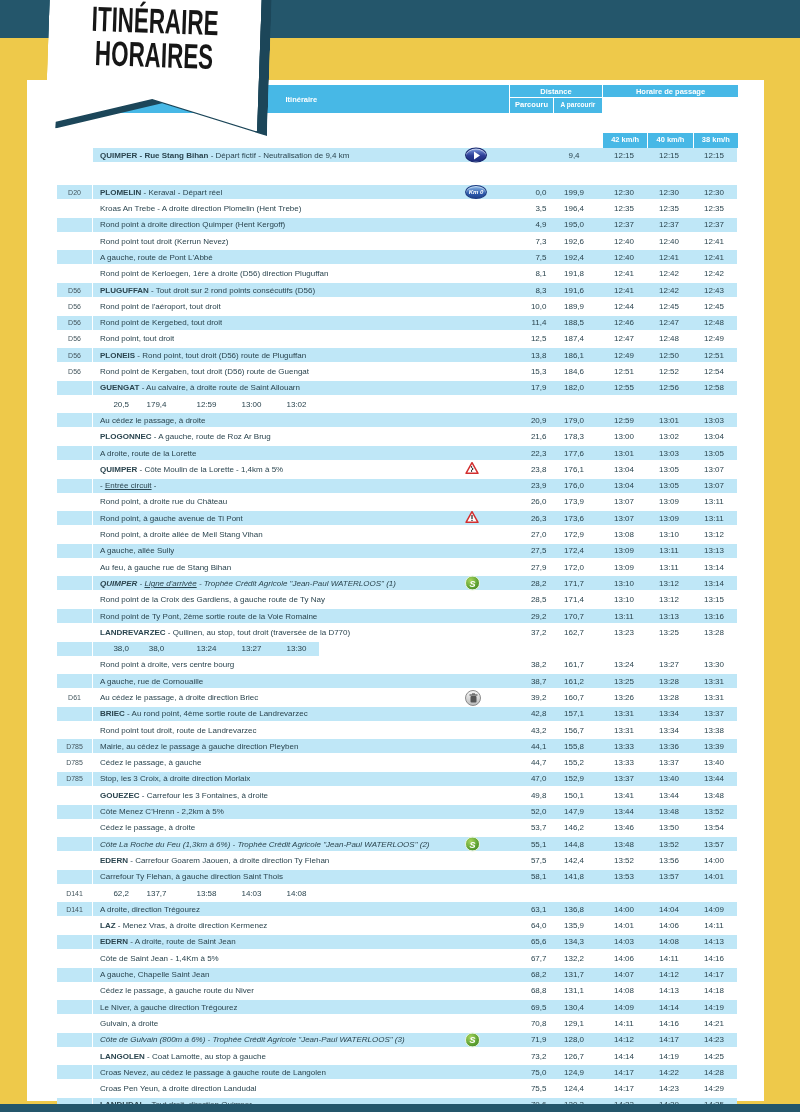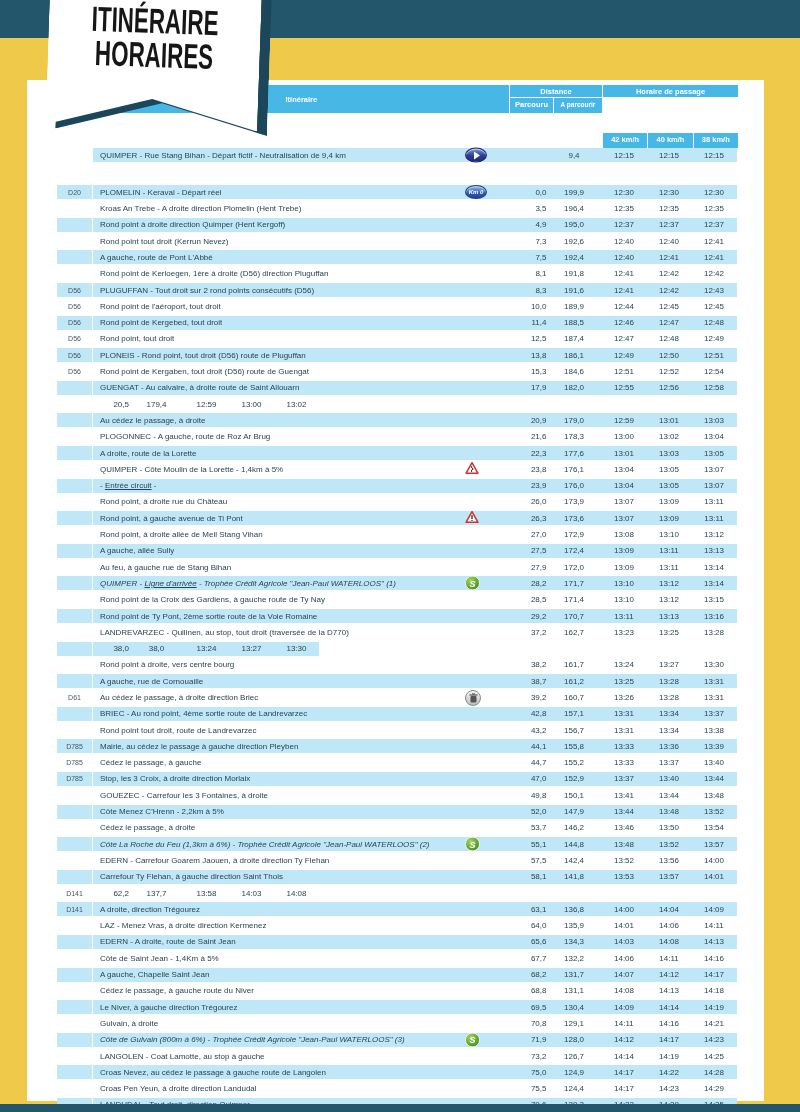--- a/index.html
+++ b/index.html
@@ -42,21 +42,21 @@
   .row.blue .cell{background:#bfe7f7;}
   .cell{height:14px;display:flex;align-items:center;box-sizing:border-box;}
   .c-route{width:36px;justify-content:center;font-size:7px;color:#44565e;border-right:1.5px solid #fff;}
   .row1 .c-route{background:#ffffff !important;}
   .c-itin{width:417.5px;position:relative;padding-left:7px;}
   .c-itin .txt{white-space:nowrap;overflow:hidden;}
   .c-p{width:43px;justify-content:flex-end;padding-right:7px;text-align:center;}
   .c-ap{width:48px;justify-content:center;padding-right:7px;}
   .c-t{width:45px;justify-content:center;}
   .it{font-style:italic;}
-  .bld{font-weight:normal;}
+  .bld{font-weight:bold;}
   .ul{text-decoration:underline;}
   .spacer{height:21px;}
 
   
   .ico{position:absolute;left:372px;top:50%;transform:translateY(-50%);display:flex;align-items:center;}
   .ic-play{width:22px;height:15px;border-radius:50%;background:linear-gradient(#7e9ae0,#2b3d96 55%,#1d2c7a);
     border:1px solid #16246b;box-shadow:inset 0 1px 1px rgba(255,255,255,.7);
     display:flex;align-items:center;justify-content:center;box-sizing:border-box;}
   .ic-play .tri{width:0;height:0;border-left:6px solid #fff;border-top:4px solid transparent;border-bottom:4px solid transparent;margin-left:2px;}
   .ic-km0{width:22px;height:14px;border-radius:50%;background:linear-gradient(#8fbce8,#2f5cae 60%,#1f4490);

